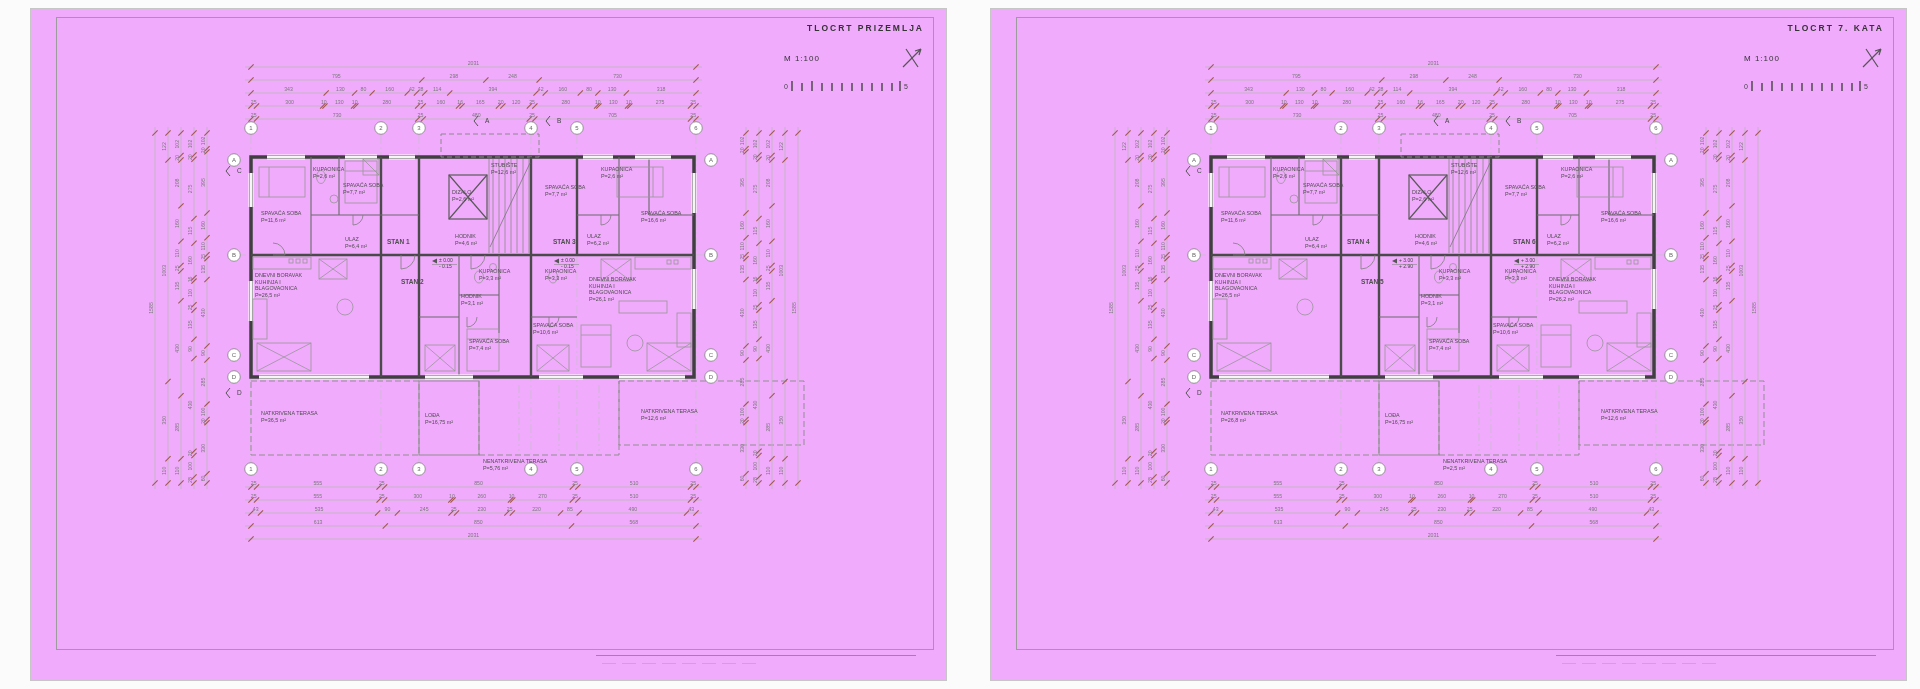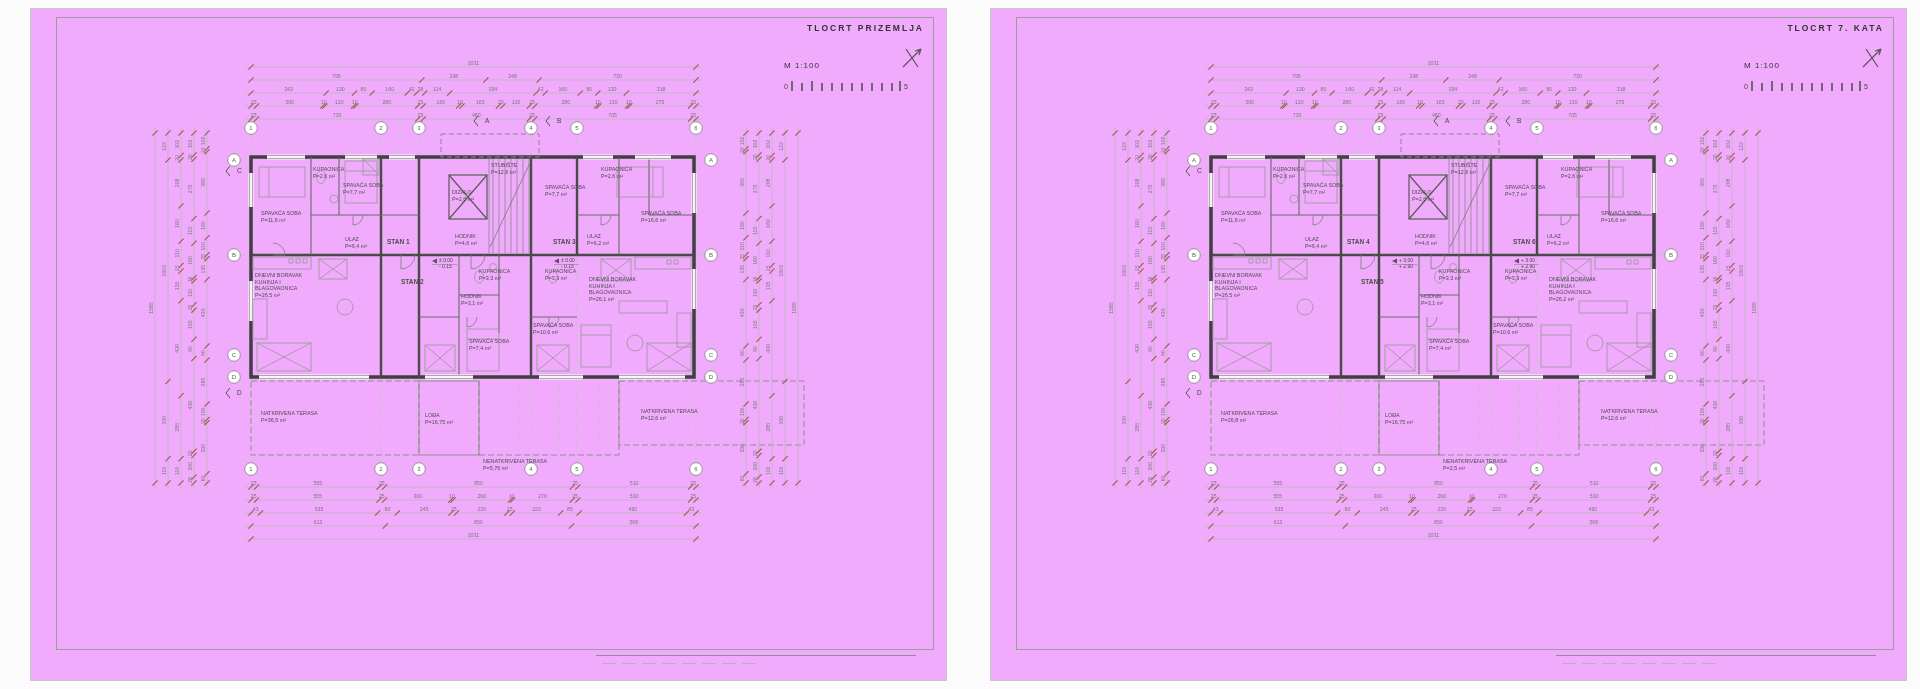--- a/index.html
+++ b/index.html
@@ -25,21 +25,21 @@
     display:inline-block;width:14px;height:3px;margin-left:6px;
     border-bottom:1px solid #b5b5b5;
   }
   .titleblock{
     position:absolute;right:22px;top:14px;width:140px;color:#3a3a3a;
   }
   .tb-title{
     font-size:8.5px;letter-spacing:2px;white-space:nowrap;color:#333;
     text-align:right;font-weight:bold;
   }
-  .tb-row{margin-top:13px;display:flex;justify-content:space-between;align-items:flex-end;}
+  .tb-row{margin-top:13px;display:flex;justify-content:space-between;align-items:center;}
   .tb-scale{font-size:8px;letter-spacing:1px;color:#333;}
   .tb-bar{margin-top:9px;text-align:left;}
   svg{font-family:"Liberation Sans",sans-serif;}
   svg.plan{position:absolute;left:118px;top:46px;}
 </style>
 </head>
 <body>
 
 <svg style="position:absolute;width:0;height:0" aria-hidden="true">
   <defs>

